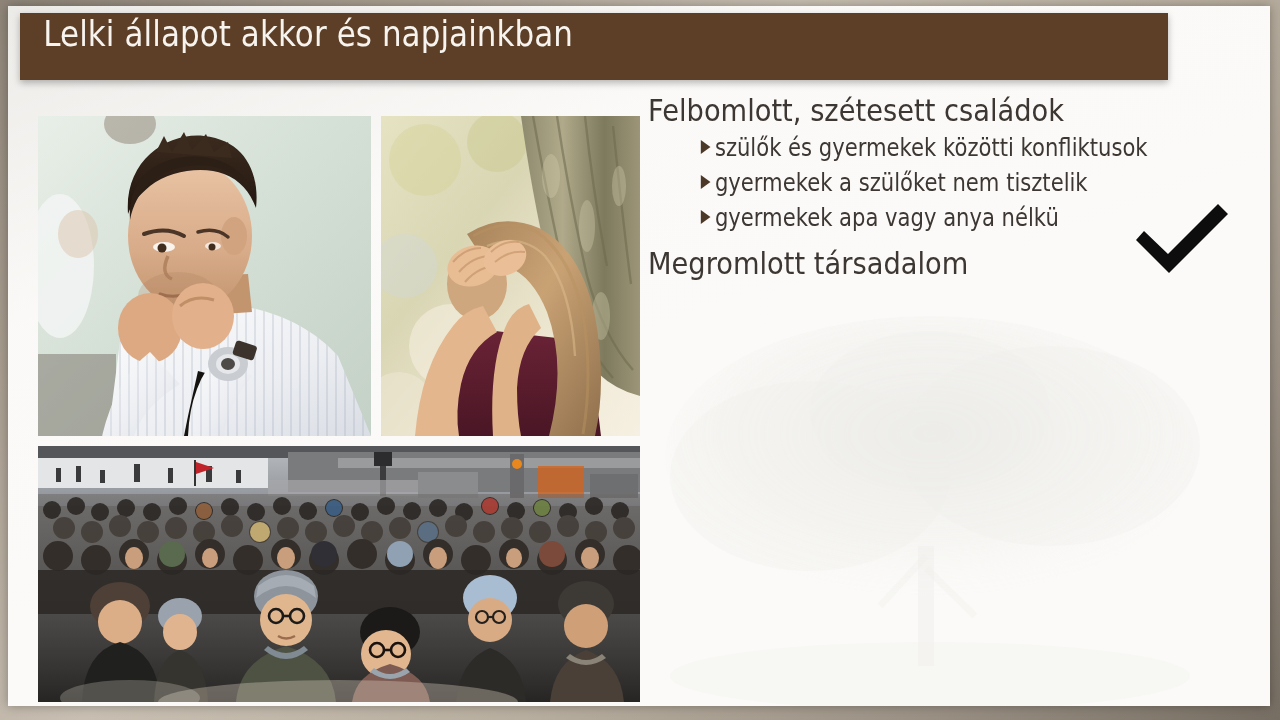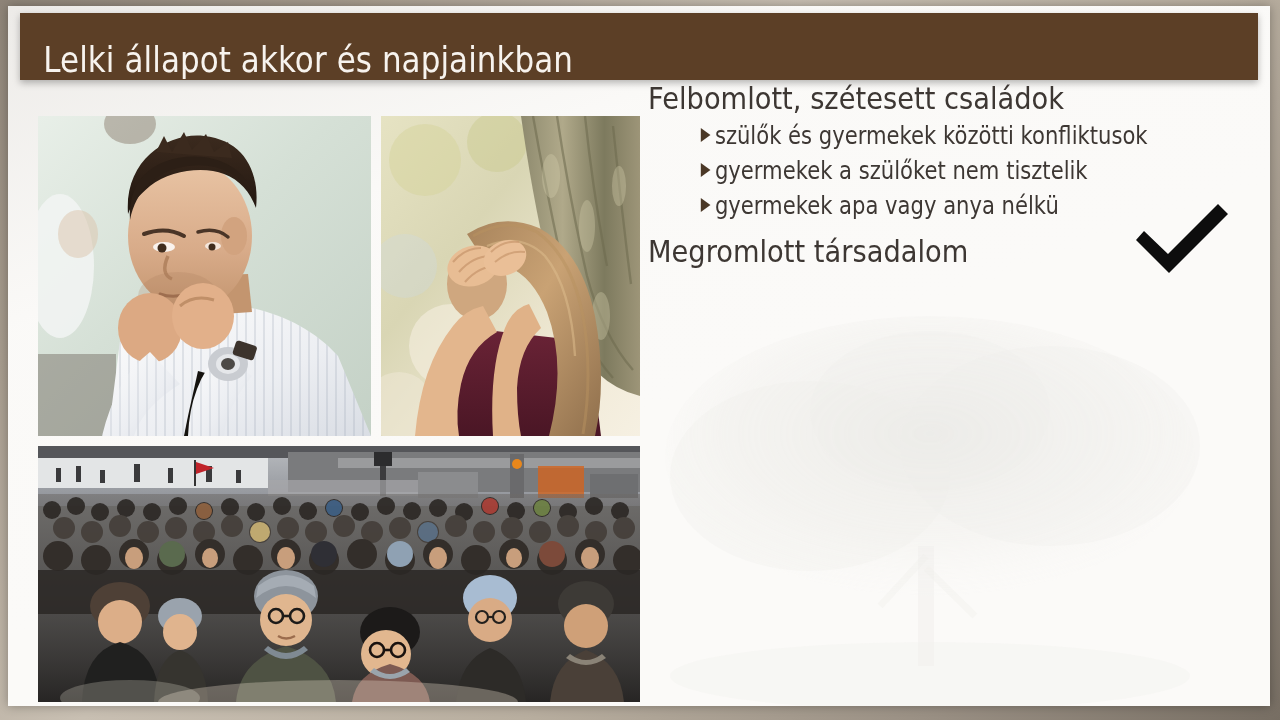--- a/index.html
+++ b/index.html
@@ -51,26 +51,26 @@
                                 rgba(250,249,247,0.55) 28%,
                                 rgba(252,251,249,0) 55%);
     pointer-events: none;
   }
 
   
   #title-banner {
     position: absolute;
     left: 12px;
     top: 7px;
-    width: 1238px;
+    width: 1148px;
     height: 67px;
     background: #5c3f26;
     box-shadow: 0 3px 7px rgba(0,0,0,0.28);
     display: flex;
-    align-items: flex-end;
+    align-items: flex-start;
   }
   #title-text {
     color: #f7f3ee;
     font-size: 36px;
     font-weight: 400;
     letter-spacing: 0.1px;
     padding-left: 27px;
     white-space: nowrap;
     font-family: "DejaVu Sans", sans-serif;
     transform: scaleX(0.86);
@@ -86,21 +86,21 @@
   #photo-man     { left: 30px;  top: 110px; width: 333px; height: 320px; }
   #photo-woman   { left: 373px; top: 110px; width: 259px; height: 320px; }
   #photo-crowd   { left: 30px;  top: 440px; width: 602px; height: 256px; }
 
   .photo svg { display: block; width: 100%; height: 100%; }
 
   
   #text-column {
     position: absolute;
     left: 640px;
-    top: 72px;
+    top: 84px;
     width: 600px;
   }
   .line-level1 {
     font-family: "DejaVu Sans", sans-serif;
     font-size: 31px;
     color: #3d3733;
     line-height: 41px;
     white-space: nowrap;
     transform: scaleX(0.88);
     transform-origin: left center;

